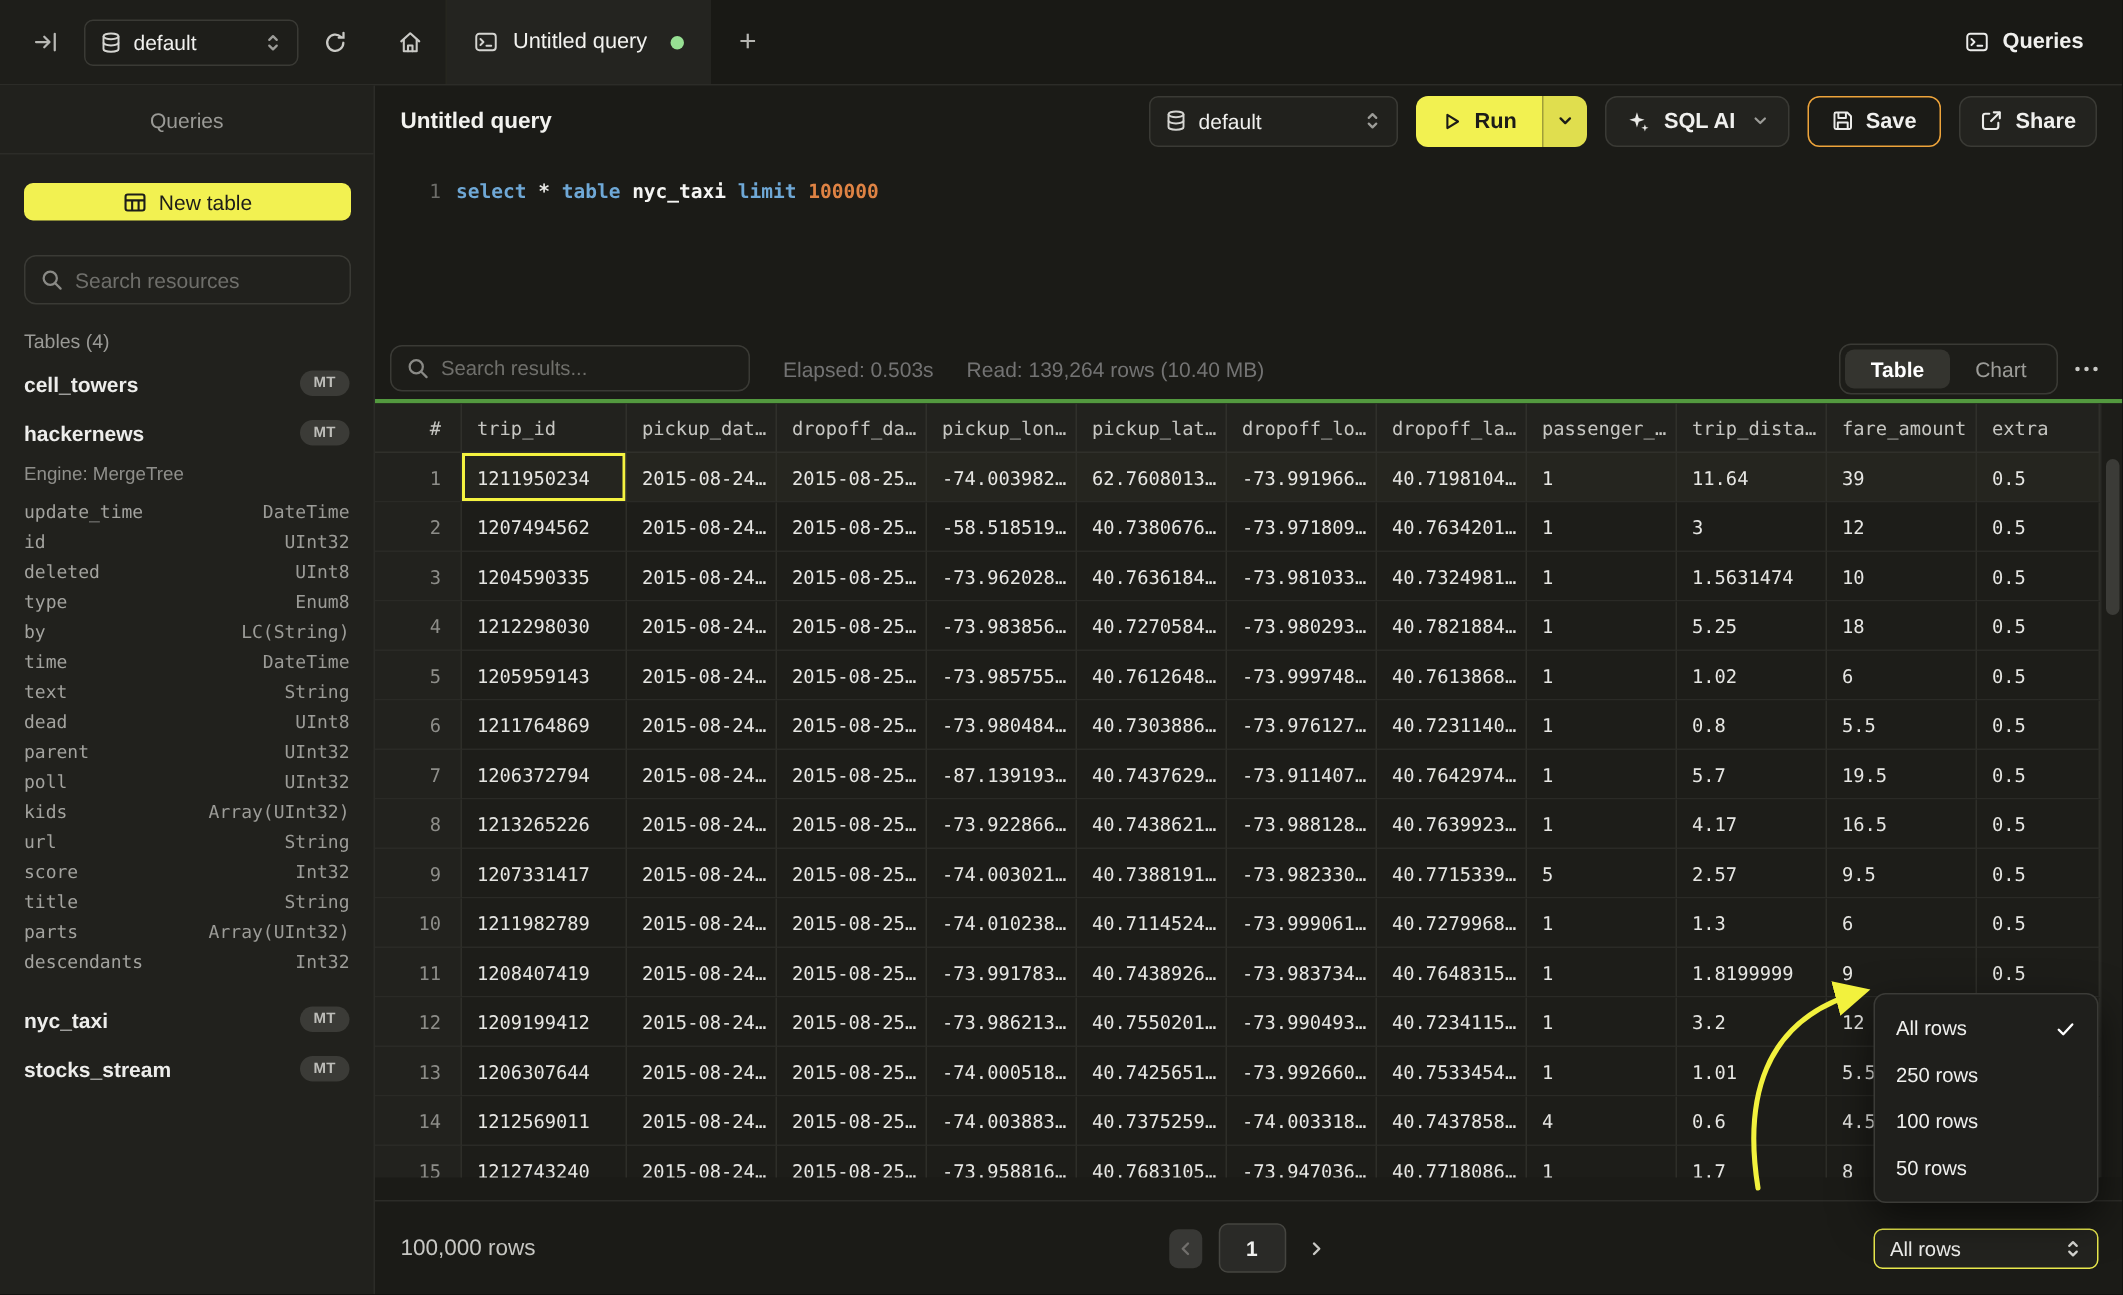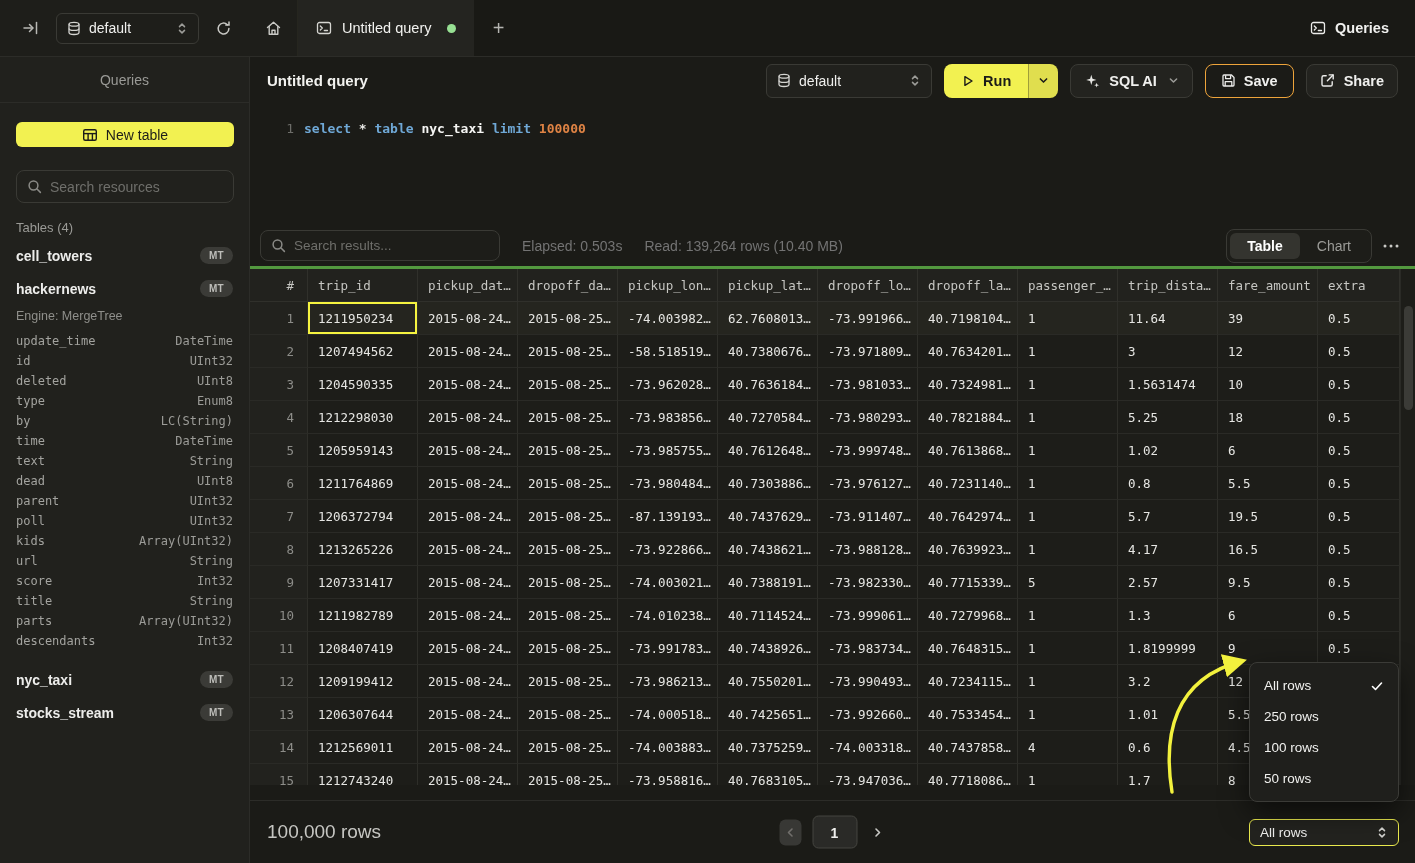--- a/index.html
+++ b/index.html
@@ -86,21 +86,21 @@
   .th.num { justify-content:flex-end; padding-right:13px; }
   .tr { display:flex; height:33px; background:#1d1d19; }
   .tr.row-active .td { background:#25251f; }
   .td { font-family:"DejaVu Sans Mono","Liberation Mono",monospace; font-size:12.5px; color:#e6e6e3; display:flex; align-items:center; padding:0 10px; border-right:1px solid #2e2e29; border-bottom:1px solid #2a2a26; flex:0 0 auto; overflow:hidden; white-space:nowrap; background:#1d1d19; }
   .td.rownum { justify-content:flex-end; padding-right:13px; color:#8d8d89; background:#22221e !important; }
   .cell-selected { box-shadow:inset 0 0 0 2px #f5f340; }
   .vscroll { position:absolute; right:0; top:0; width:15px; height:516px; background:#1d1d19; border-left:1px solid #2a2a26; }
   .vthumb { position:absolute; top:37px; left:3px; width:9px; height:104px; background:#3b3b37; border-radius:5px; cursor:pointer; }
 
   .bottom-bar { position:absolute; left:0; bottom:0; width:1165px; height:63px; border-top:1px solid #2c2c28; background:#1b1b17; }
-  .total-rows { position:absolute; left:17px; top:50%; transform:translateY(-50%); font-size:19px; color:#c6c6c2; }
+  .total-rows { position:absolute; left:17px; top:50%; transform:translateY(-50%); font-size:15px; color:#c6c6c2; }
   .pagination { position:absolute; left:50%; top:50%; transform:translate(-50%,-50%); display:flex; align-items:center; gap:11px; }
   .page-prev { width:22px; height:26px; background:#383835; border-radius:6px; display:flex; align-items:center; justify-content:center; color:#716f6c; cursor:default; }
   .page-current { width:45px; height:33px; background:#2a2a27; border:1px solid #454540; border-radius:6px; display:flex; align-items:center; justify-content:center; font-size:14px; font-weight:600; color:#f0f0ee; cursor:pointer; }
   .page-next { color:#c9c9c5; cursor:pointer; padding:4px; }
   .page-size-select { position:absolute; right:16px; top:18px; width:150px; height:27px; background:#23231f; border:1.5px solid #e9e94d; border-radius:6px; display:flex; align-items:center; justify-content:space-between; padding:0 10px; font-size:13.5px; color:#f0f0ee; cursor:pointer; }
 
   
   .page-size-menu { position:absolute; left:1249px; top:662px; width:150px; background:#1f1f1c; border:1px solid #3b3b37; border-radius:8px; padding:7px 0; box-shadow:0 10px 28px rgba(0,0,0,.55); z-index:20; }
   .menu-item { height:31px; display:flex; align-items:center; justify-content:space-between; padding:0 14px; font-size:13.5px; color:#f0f0ee; cursor:pointer; }
 

